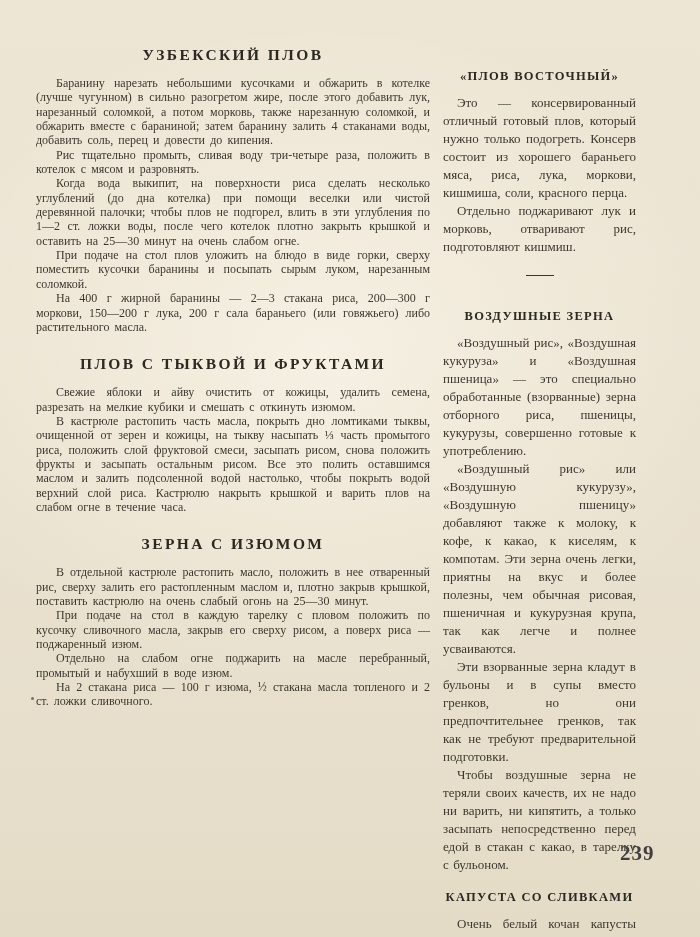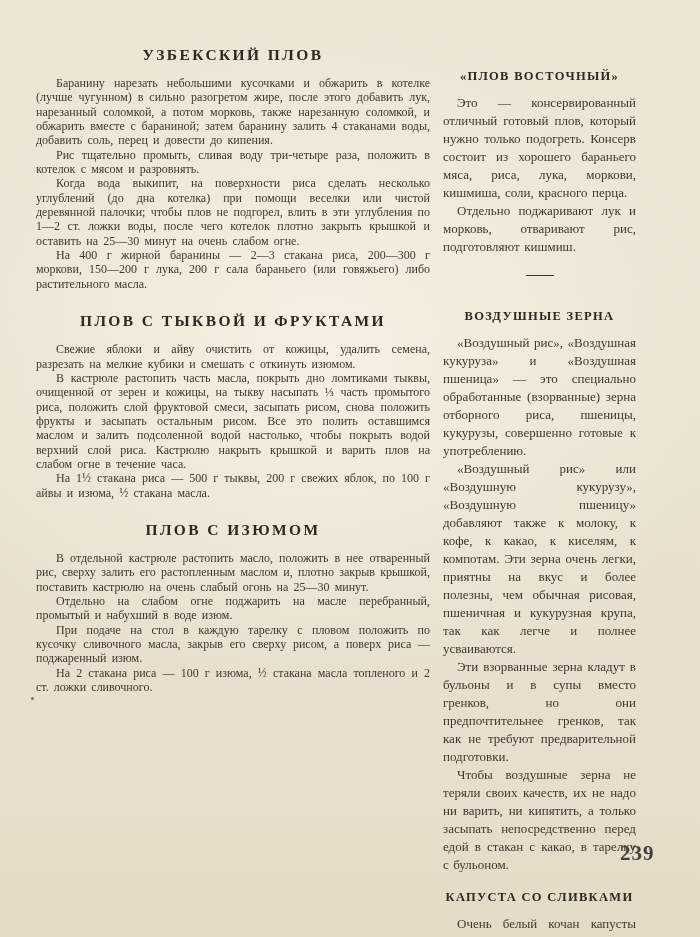--- a/index.html
+++ b/index.html
@@ -96,33 +96,33 @@
 </head>
 <body>
 
 <div class="page">
   <div class="col col-left" id="col-left">
       <section class="section">
         <h2 class="section-title">УЗБЕКСКИЙ ПЛОВ</h2>
         <p class="para">Баранину нарезать небольшими кусочками и обжарить в котелке (лучше чугунном) в сильно разогретом жире, после этого добавить лук, нарезанный соломкой, а потом морковь, также нарезанную соломкой, и обжарить вместе с бараниной; затем баранину залить 4 стаканами воды, добавить соль, перец и довести до кипения.</p>
         <p class="para">Рис тщательно промыть, сливая воду три-четыре раза, положить в котелок с мясом и разровнять.</p>
         <p class="para">Когда вода выкипит, на поверхности риса сделать несколько углублений (до дна котелка) при помощи веселки или чистой деревянной палочки; чтобы плов не подгорел, влить в эти углубления по 1—2 ст. ложки воды, после чего котелок плотно закрыть крышкой и оставить на 25—30 минут на очень слабом огне.</p>
+        <p class="para">При подаче на стол плов уложить на блюдо в виде горки, сверху поместить кусочки баранины и посыпать сырым луком, нарезанным соломкой.</p>
         <p class="para">На 400 г жирной баранины — 2—3 стакана риса, 200—300 г моркови, 150—200 г лука, 200 г сала бараньего (или говяжьего) либо растительного масла.</p>
       </section>
       <section class="section">
         <h2 class="section-title">ПЛОВ С ТЫКВОЙ И ФРУКТАМИ</h2>
         <p class="para">Свежие яблоки и айву очистить от кожицы, удалить семена, разрезать на мелкие кубики и смешать с откинуть изюмом.</p>
         <p class="para">В кастрюле растопить часть масла, покрыть дно ломтиками тыквы, очищенной от зерен и кожицы, на тыкву насыпать ⅓ часть промытого риса, положить слой фруктовой смеси, засыпать рисом, снова положить фрукты и засыпать остальным рисом. Все это полить оставшимся маслом и залить подсоленной водой настолько, чтобы покрыть водой верхний слой риса. Кастрюлю накрыть крышкой и варить плов на слабом огне в течение часа.</p>
-        <p class="para">На 1½ стакана риса — 500 г тыквы, 200 г свежих яблок, по 100 г айвы и изюма, ½ стакана масла.</p>
       </section>
       <section class="section">
-        <h2 class="section-title">ПЛОВ С ИЗЮМОМ</h2>
+        <h2 class="section-title">ЗЕРНА С ИЗЮМОМ</h2>
         <p class="para">В отдельной кастрюле растопить масло, положить в нее отваренный рис, сверху залить его растопленным маслом и, плотно закрыв крышкой, поставить кастрюлю на очень слабый огонь на 25—30 минут.</p>
+        <p class="para">При подаче на стол в каждую тарелку с пловом положить по кусочку сливочного масла, закрыв его сверху рисом, а поверх риса — поджаренный изюм.</p>
         <p class="para">Отдельно на слабом огне поджарить на масле перебранный, промытый и набухший в воде изюм.</p>
-        <p class="para">При подаче на стол в каждую тарелку с пловом положить по кусочку сливочного масла, закрыв его сверху рисом, а поверх риса — поджаренный изюм.</p>
         <p class="para">На 2 стакана риса — 100 г изюма, ½ стакана масла топленого и 2 ст. ложки сливочного.</p>
       </section>
     </div>
   <div class="col col-right" id="col-right">
       <section class="section">
         <h2 class="section-title">«ПЛОВ ВОСТОЧНЫЙ»</h2>
         <p class="para">Это — консервированный отличный готовый плов, который нужно только подогреть. Консерв состоит из хорошего бараньего мяса, риса, лука, моркови, кишмиша, соли, красного перца.</p>
         <p class="para">Отдельно поджаривают лук и морковь, отваривают рис, подготовляют кишмиш.</p>
       </section>
       <div class="divider"></div>

